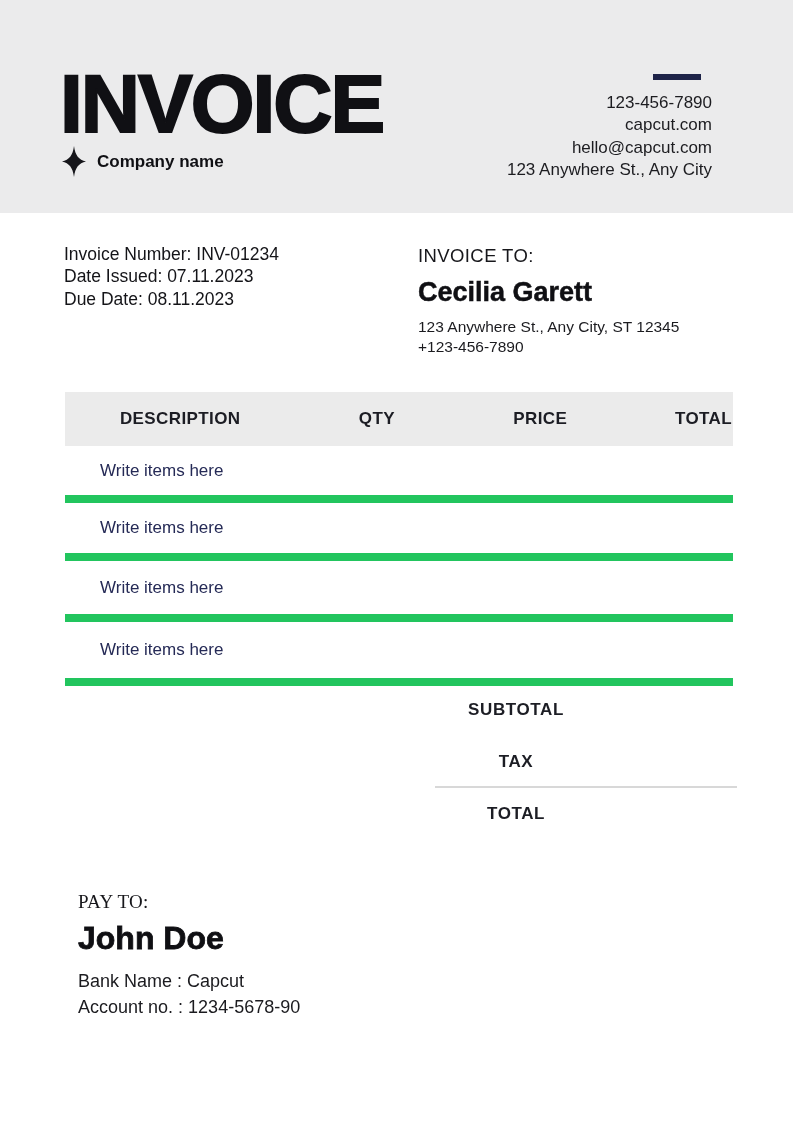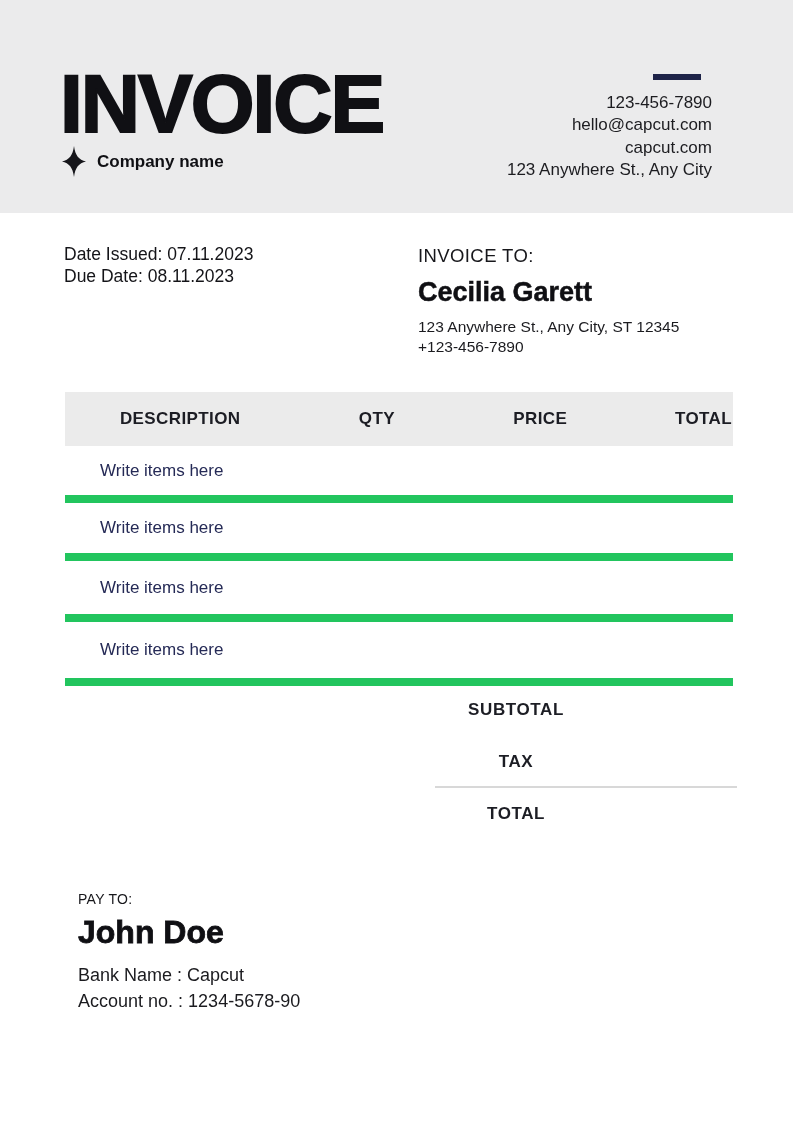--- a/index.html
+++ b/index.html
@@ -134,21 +134,21 @@
   .sum-total { top: 804px; }
   .sum-line {
     position: absolute;
     left: 435px; top: 786px;
     width: 302px; height: 2px;
     background: #d8d8d8;
   }
 
   
   .pay-to { position: absolute; left: 78px; top: 891px; }
-  .pay-to-heading { font-size: 14px; letter-spacing: 0.3px; color: #17171b; }
+  .pay-to-heading { font-size: 19px; letter-spacing: 0.3px; color: #17171b; font-family: Liberation Serif, serif; }
   .pay-to-name {
     margin-top: 7px;
     font-size: 32px;
     font-weight: bold;
     color: #0f0f13;
     -webkit-text-stroke: 0.8px #0f0f13;
   }
   .pay-to-line { font-size: 18px; color: #1b1b1f; }
   .pay-bank { margin-top: 14px; }
   .pay-account { margin-top: 5px; }
@@ -183,26 +183,27 @@
         <path d="M12 0 C13.2 7.2 16.8 10.8 24 12 C16.8 13.2 13.2 16.8 12 24 C10.8 16.8 7.2 13.2 0 12 C7.2 10.8 10.8 7.2 12 0 Z" fill="#15151a"></path>
       </svg>
     </span>
     <span class="company-name">Company name</span>
   </div>
 
   <div class="accent-rule"></div>
 
   <div class="header-contact">
     <div>123-456-7890</div>
+    <div>capcut.com</div>
     <div>hello@capcut.com</div>
-    <div>capcut.com</div>
     <div>123 Anywhere St., Any City</div>
   </div>
 
   <div class="meta">
+    <div><span>Invoice Number:</span> <span>INV-01234</span></div>
     <div><span>Date Issued:</span> <span>07.11.2023</span></div>
     <div><span>Due Date:</span> <span>08.11.2023</span></div>
   </div>
 
   <div class="bill-to">
     <div class="bill-to-heading">INVOICE TO:</div>
     <div class="bill-to-name">Cecilia Garett</div>
     <div class="bill-to-lines">
       <div>123 Anywhere St., Any City, ST 12345</div>
       <div>+123-456-7890</div>

